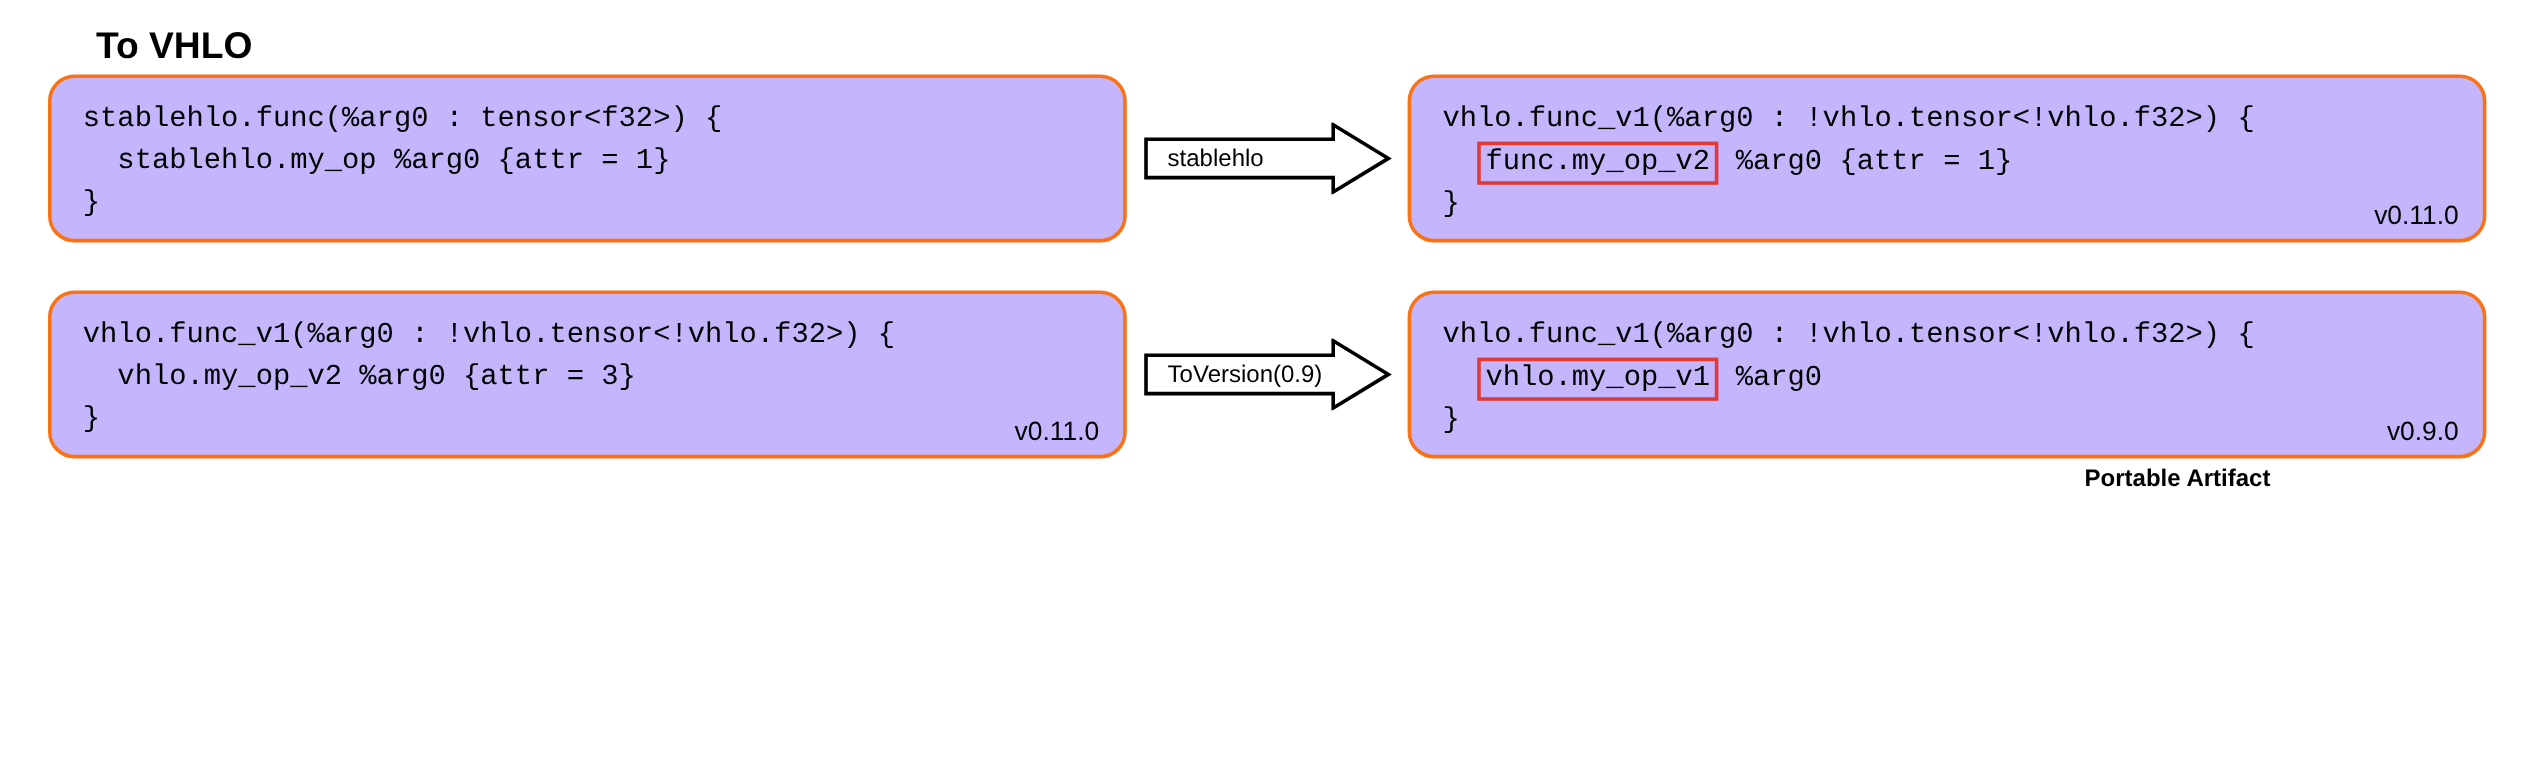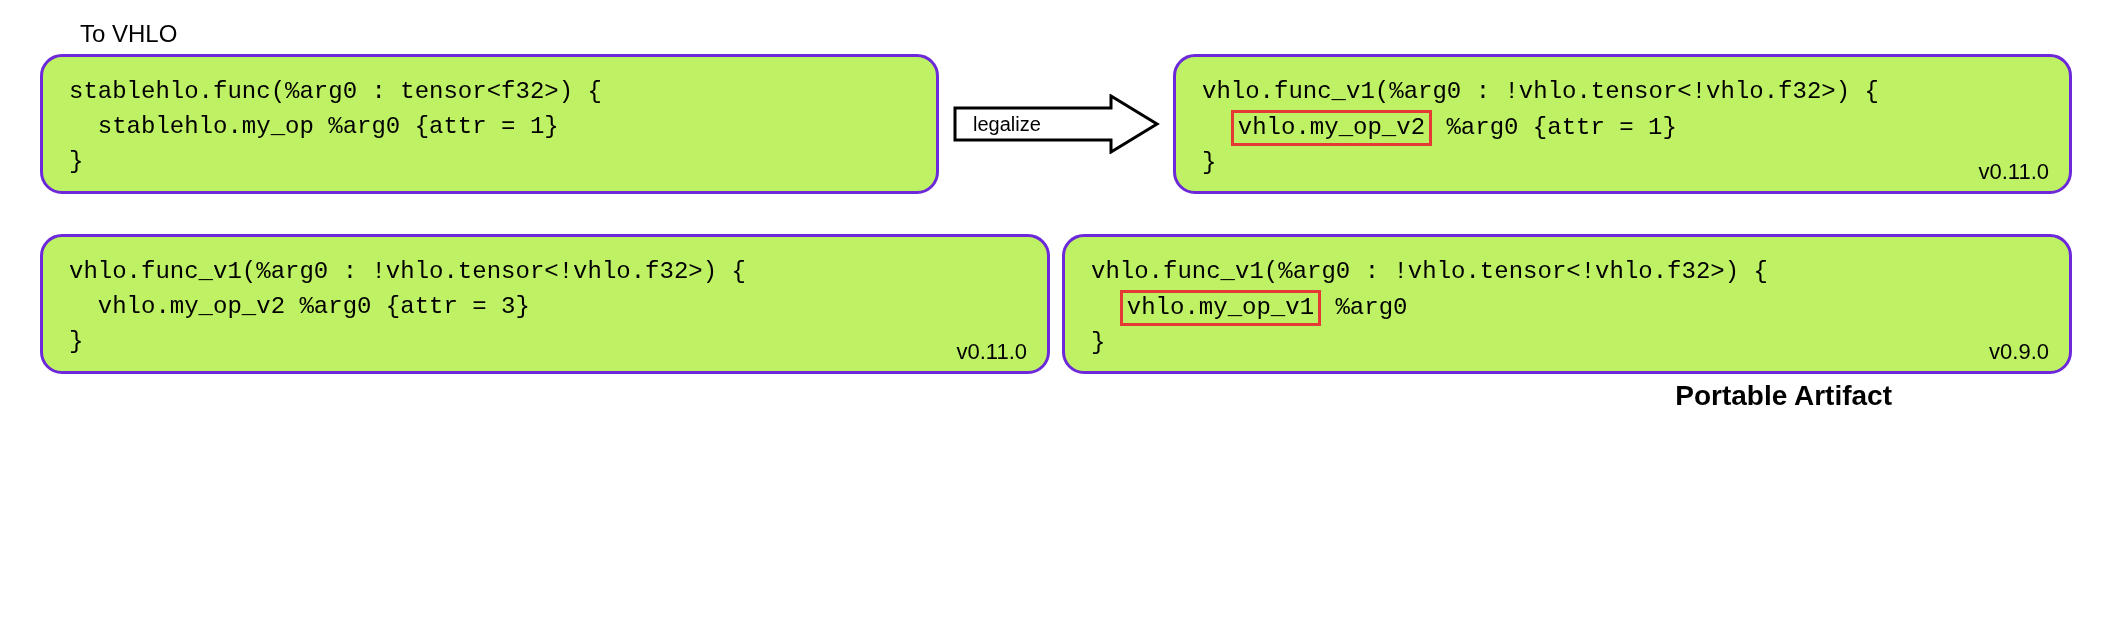--- a/index.html
+++ b/index.html
@@ -7,34 +7,34 @@
     margin: 0;
     padding: 20px 40px;
     font-family: Arial, Helvetica, sans-serif;
     background: #fff;
     font-size: 22px;
   }
   .section {
     margin-bottom: 40px;
   }
   .section-title {
-    font-weight: normal;
+    font-weight: bold;
     margin: 0 0 6px 40px;
-    font-size: 24px;
+    font-size: 31px;
   }
   .row {
     display: flex;
     align-items: center;
     gap: 12px;
   }
   .codebox {
     flex: 1;
-    border: 3px solid #6d28d9;
+    border: 3px solid #f97316;
     border-radius: 22px;
-    background: #bef264;
+    background: #c4b5fd;
     padding: 18px 26px 8px 26px;
     position: relative;
     min-height: 140px;
   }
   .code {
     font-family: "Menlo", "Consolas", "Courier New", monospace;
     font-size: 24px;
     line-height: 1.45;
     white-space: pre;
   }
@@ -63,21 +63,21 @@
     inset: 0;
     display: flex;
     align-items: center;
     padding-left: 22px;
     font-size: 20px;
     font-family: Arial, Helvetica, sans-serif;
   }
   .footer-label {
     text-align: right;
     font-weight: bold;
-    font-size: 28px;
+    font-size: 20px;
     margin-top: 6px;
     padding-right: 180px;
   }
   .mono { font-family: "Menlo","Consolas","Courier New",monospace; }
 </style>
 </head>
 <body>
 
 <div class="section">
   <div class="section-title">To VHLO</div>
@@ -86,43 +86,49 @@
     <div class="codebox">
       <div class="code"><span>stablehlo.func(%arg0 : tensor&lt;f32&gt;) {</span>
 <span>  stablehlo.my_op %arg0 {attr = 1}</span>
 <span>}</span></div>
     </div>
 
     <div class="arrow-wrap">
       <svg viewBox="0 0 210 60">
         <polygon points="4,14 160,14 160,2 206,30 160,58 160,46 4,46" fill="#ffffff" stroke="#000" stroke-width="3"></polygon>
       </svg>
-      <div class="arrow-label">legalize</div>
+      <div class="arrow-label">stablehlo</div>
     </div>
 
     <div class="codebox">
       <div class="code"><span>vhlo.func_v1(%arg0 : !vhlo.tensor&lt;!vhlo.f32&gt;) {</span>
-<span>  </span><span class="highlight mono">vhlo.my_op_v2</span><span> %arg0 {attr = 1}</span>
+<span>  </span><span class="highlight mono">func.my_op_v2</span><span> %arg0 {attr = 1}</span>
 <span>}</span></div>
       <div class="version-tag">v0.11.0</div>
     </div>
 
   </div>
 </div>
 
 <div class="section">
   <div class="row">
 
     <div class="codebox">
       <div class="code"><span>vhlo.func_v1(%arg0 : !vhlo.tensor&lt;!vhlo.f32&gt;) {</span>
 <span>  vhlo.my_op_v2 %arg0 {attr = 3}</span>
 <span>}</span></div>
       <div class="version-tag">v0.11.0</div>
     </div>
 
+    <div class="arrow-wrap">
+      <svg viewBox="0 0 210 60">
+        <polygon points="4,14 160,14 160,2 206,30 160,58 160,46 4,46" fill="#ffffff" stroke="#000" stroke-width="3"></polygon>
+      </svg>
+      <div class="arrow-label">ToVersion(0.9)</div>
+    </div>
 
     <div class="codebox">
       <div class="code"><span>vhlo.func_v1(%arg0 : !vhlo.tensor&lt;!vhlo.f32&gt;) {</span>
 <span>  </span><span class="highlight mono">vhlo.my_op_v1</span><span> %arg0</span>
 <span>}</span></div>
       <div class="version-tag">v0.9.0</div>
     </div>
 
   </div>
   <div class="footer-label">Portable Artifact</div>

